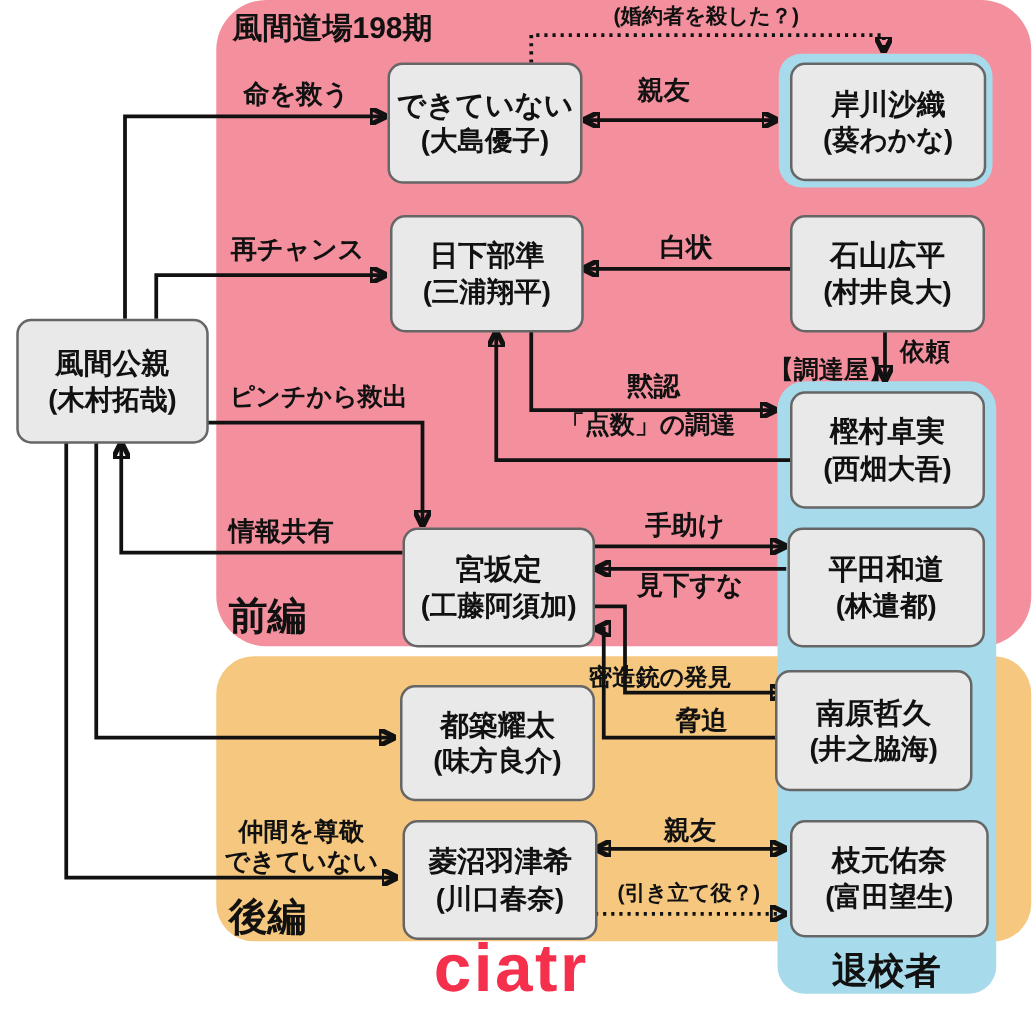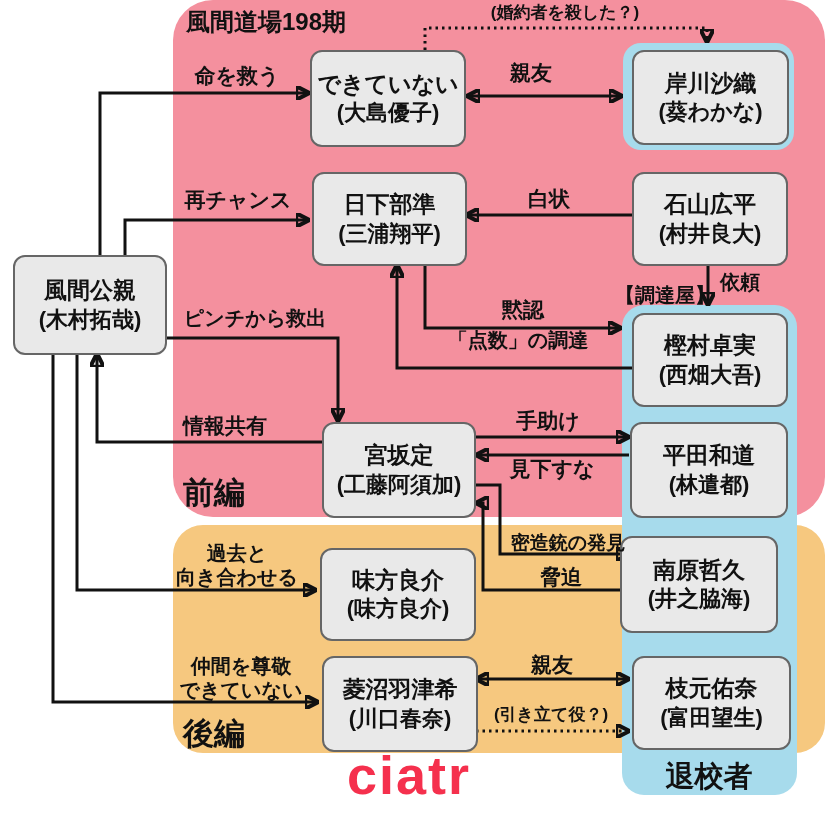--- a/index.html
+++ b/index.html
@@ -106,21 +106,21 @@
   </div>
   <div class="cbox" style="left:322px; top:422px; width:150px; height:92px;">
     <span class="cname">宮坂定</span>
     <span class="cactor">(工藤阿須加)</span>
   </div>
   <div class="cbox" style="left:630px; top:422px; width:154px; height:92px;">
     <span class="cname">平田和道</span>
     <span class="cactor">(林遣都)</span>
   </div>
   <div class="cbox" style="left:320px; top:548px; width:152px; height:89px;">
-    <span class="cname">味方良介</span>
+    <span class="cname">都築耀太</span>
     <span class="cactor">(味方良介)</span>
   </div>
   <div class="cbox" style="left:620px; top:536px; width:154px; height:93px;align-items:center;">
     <span class="cname">南原哲久</span>
     <span class="cactor">(井之脇海)</span>
   </div>
   <div class="cbox" style="left:322px; top:656px; width:152px; height:92px;">
     <span class="cname">菱沼羽津希</span>
     <span class="cactor">(川口春奈)</span>
   </div>
@@ -134,24 +134,22 @@
   <div class="elabel" style="left:531px; top:61px;">親友</div>
   <div class="elabel" style="left:238px; top:188px;">再チャンス</div>
   <div class="elabel" style="left:549px; top:187px;">白状</div>
   <div class="elabel m20" style="left:740px; top:271px;">依頼</div>
   <div class="elabel" style="left:523px; top:298px;">黙認</div>
   <div class="elabel m20" style="left:518px; top:329px;">「点数」の調達</div>
   <div class="elabel m20" style="left:255px; top:307px;">ピンチから救出</div>
   <div class="elabel" style="left:225px; top:414px;">情報共有</div>
   <div class="elabel" style="left:548px; top:409px;">手助け</div>
   <div class="elabel" style="left:552px; top:457px;">見下すな</div>
-  <div class="elabel mid" style="left:568px; top:532px;">密造銃の発見</div>
+  <div class="elabel mid" style="left:528px; top:532px;">密造銃の発見</div>
   <div class="elabel" style="left:561px; top:565px;">脅迫</div>
-  <div class="elabel m20" style="left:237px; top:542px;">過去と
-向き合わせる</div>
   <div class="elabel m20" style="left:241px; top:655px;">仲間を尊敬
 できていない</div>
   <div class="elabel" style="left:552px; top:653px;">親友</div>
   <div class="elabel small" style="left:551px; top:705px;">(引き立て役？)</div>
 
   <div class="seclabel title" style="left:186px; top:6px;">風間道場198期</div>
   <div class="seclabel chout" style="left:615px; top:282px;">【調達屋】</div>
   <div class="seclabel part" style="left:183px; top:472px;">前編</div>
   <div class="seclabel part" style="left:183px; top:713px;">後編</div>
   <div class="seclabel taikou" style="left:709px; top:757px;">退校者</div>

